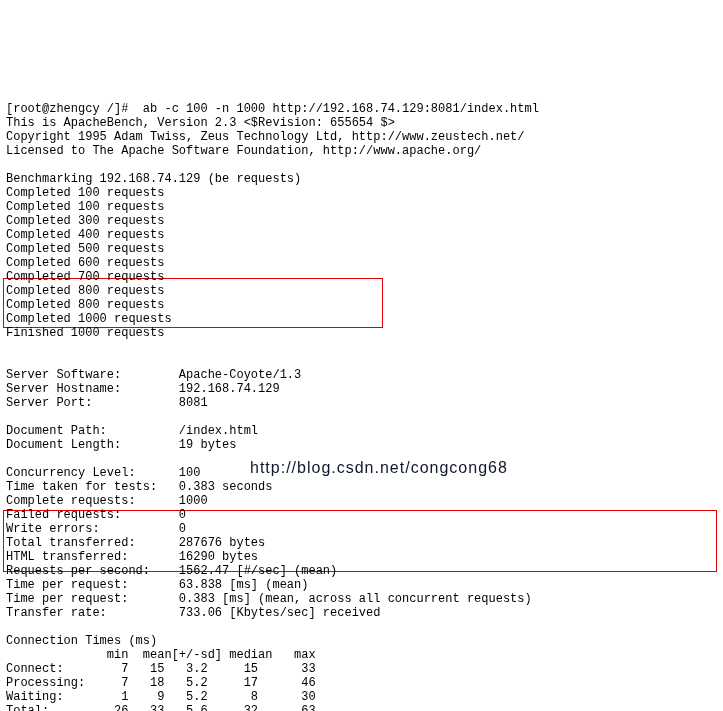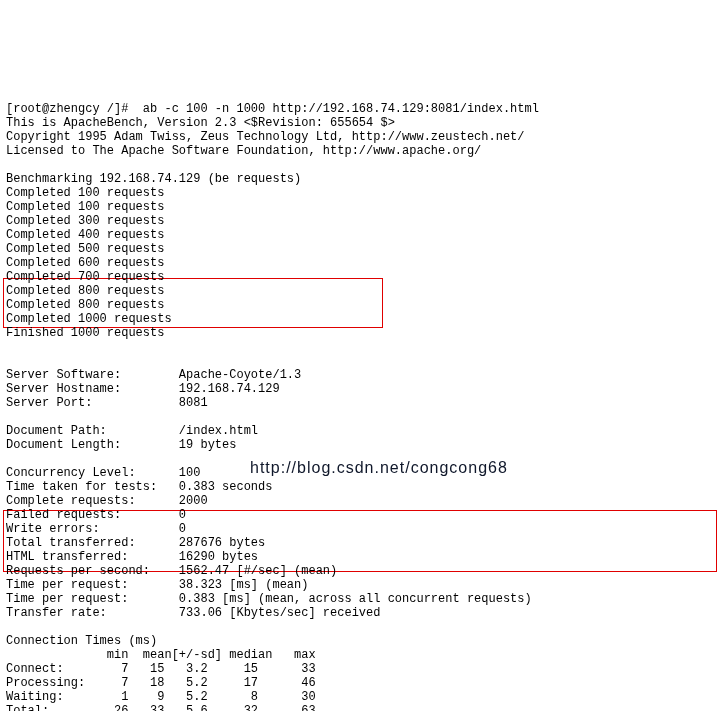--- a/index.html
+++ b/index.html
@@ -65,27 +65,27 @@
 
 <span>Server Software:        Apache-Coyote/1.3</span>
 <span>Server Hostname:        192.168.74.129</span>
 <span>Server Port:            8081</span>
 
 <span>Document Path:          /index.html</span>
 <span>Document Length:        19 bytes</span>
 
 <span>Concurrency Level:      100</span>
 <span>Time taken for tests:   0.383 seconds</span>
-<span>Complete requests:      2000</span>
+<span>Complete requests:      1000</span>
 <span>Failed requests:        0</span>
 <span>Write errors:           0</span>
 <span>Total transferred:      287676 bytes</span>
 <span>HTML transferred:       16290 bytes</span>
 <span>Requests per second:    1562.47 [#/sec] (mean)</span>
-<span>Time per request:       38.323 [ms] (mean)</span>
+<span>Time per request:       63.838 [ms] (mean)</span>
 <span>Time per request:       0.383 [ms] (mean, across all concurrent requests)</span>
 <span>Transfer rate:          733.06 [Kbytes/sec] received</span>
 
 <span>Connection Times (ms)</span>
 <span>              min  mean[+/-sd] median   max</span>
 <span>Connect:        7   15   3.2     15      33</span>
 <span>Processing:     7   18   5.2     17      46</span>
 <span>Waiting:        1    9   5.2      8      30</span>
 <span>Total:         26   33   5.6     32      63</span>
 

